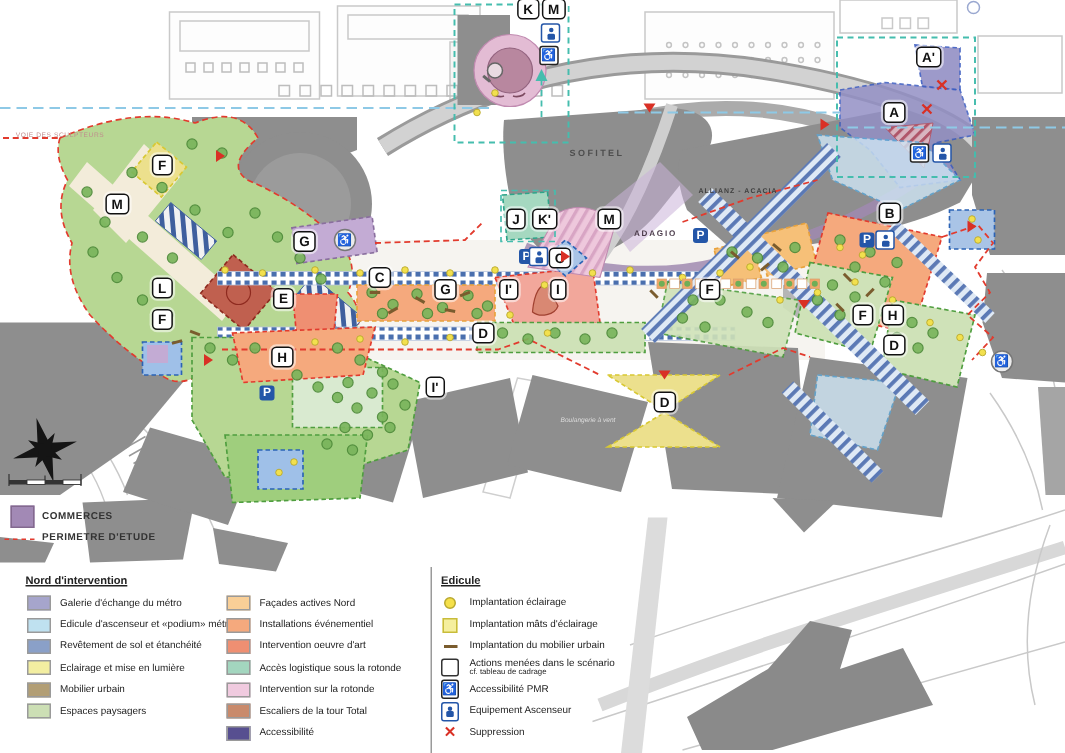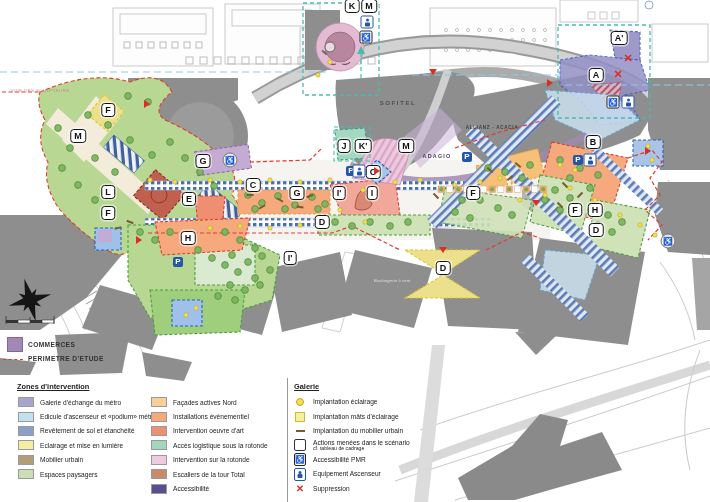--- a/index.html
+++ b/index.html
@@ -533,21 +533,21 @@
       <div class="abs mag" style="left: 330px; top: 47px;">
         <i></i>
       </div>
     </div>
 
   <div class="up-swatch" style="left:7px;top:337px;"></div>
   <div class="up-label" style="left:28px;top:341px;">COMMERCES</div>
   <div class="up-dash" style="left:3px;top:359px;"></div>
   <div class="up-label" style="left:28px;top:355px;">PERIMETRE D'ETUDE</div>
 
-  <div class="lg-title" style="left:17px;top:382px;">Zones d'intervention</div>
+  <div class="lg-title" style="left:17px;top:382px;">Nord d'intervention</div>
   <div class="lg-col" id="zcol1" style="left:18px;top:395px;">
       <div class="lg-row">
         <span class="lg-swatch" style="background: rgb(166, 165, 204);"></span>
         <span class="lg-label">Galerie d'échange du métro</span>
       </div>
       <div class="lg-row">
         <span class="lg-swatch" style="background: rgb(191, 225, 240);"></span>
         <span class="lg-label">Edicule d'ascenseur et «podium» métro</span>
       </div>
       <div class="lg-row">
@@ -593,21 +593,21 @@
         <span class="lg-label">Escaliers de la tour Total</span>
       </div>
       <div class="lg-row">
         <span class="lg-swatch" style="background: rgb(87, 79, 144);"></span>
         <span class="lg-label">Accessibilité</span>
       </div>
     </div>
 
   <div class="vdivider" style="left:287px;top:378px;height:124px;"></div>
 
-  <div class="lg-title" style="left:294px;top:382px;">Galerie</div>
+  <div class="lg-title" style="left:294px;top:382px;">Edicule</div>
   <div class="lg-col" id="acol" style="left:294px;top:395px;">
       <div class="ac-row">
         <span class="ac-ic">
           <span class="ac-dot"></span>
         </span>
         <span class="ac-label">Implantation éclairage</span>
       </div>
       <div class="ac-row">
         <span class="ac-ic">
           <span class="ac-square"></span>

